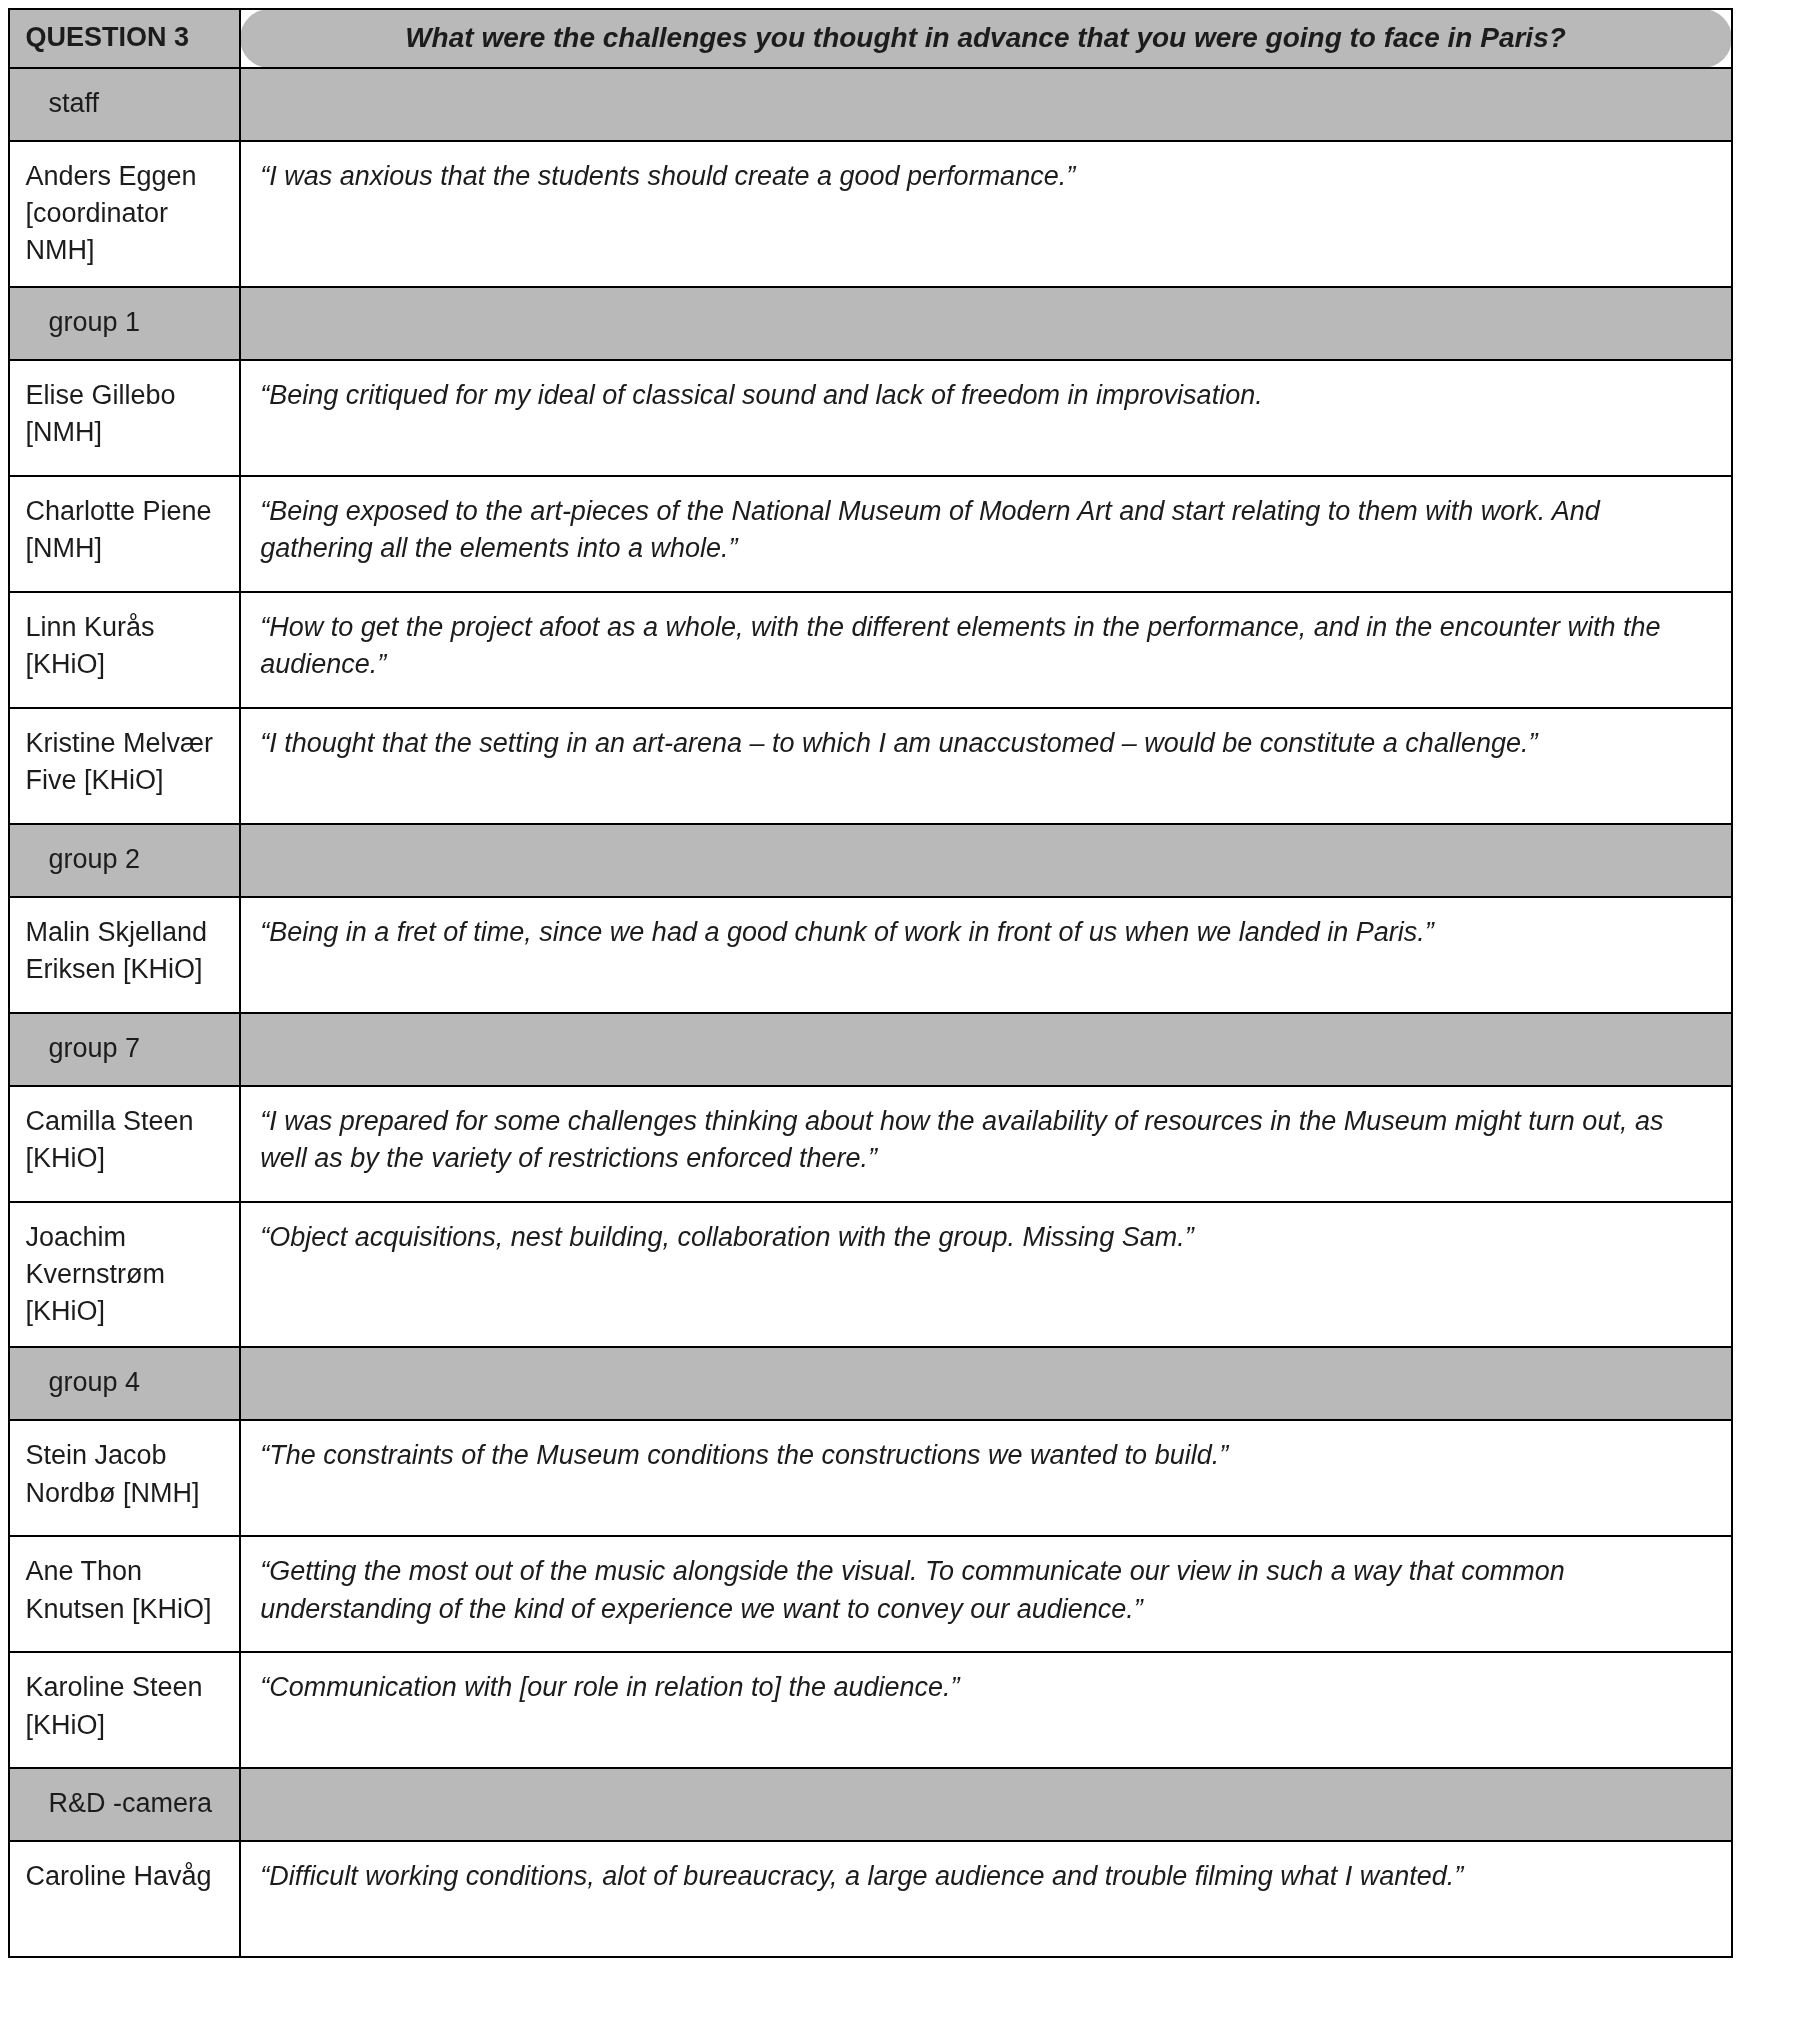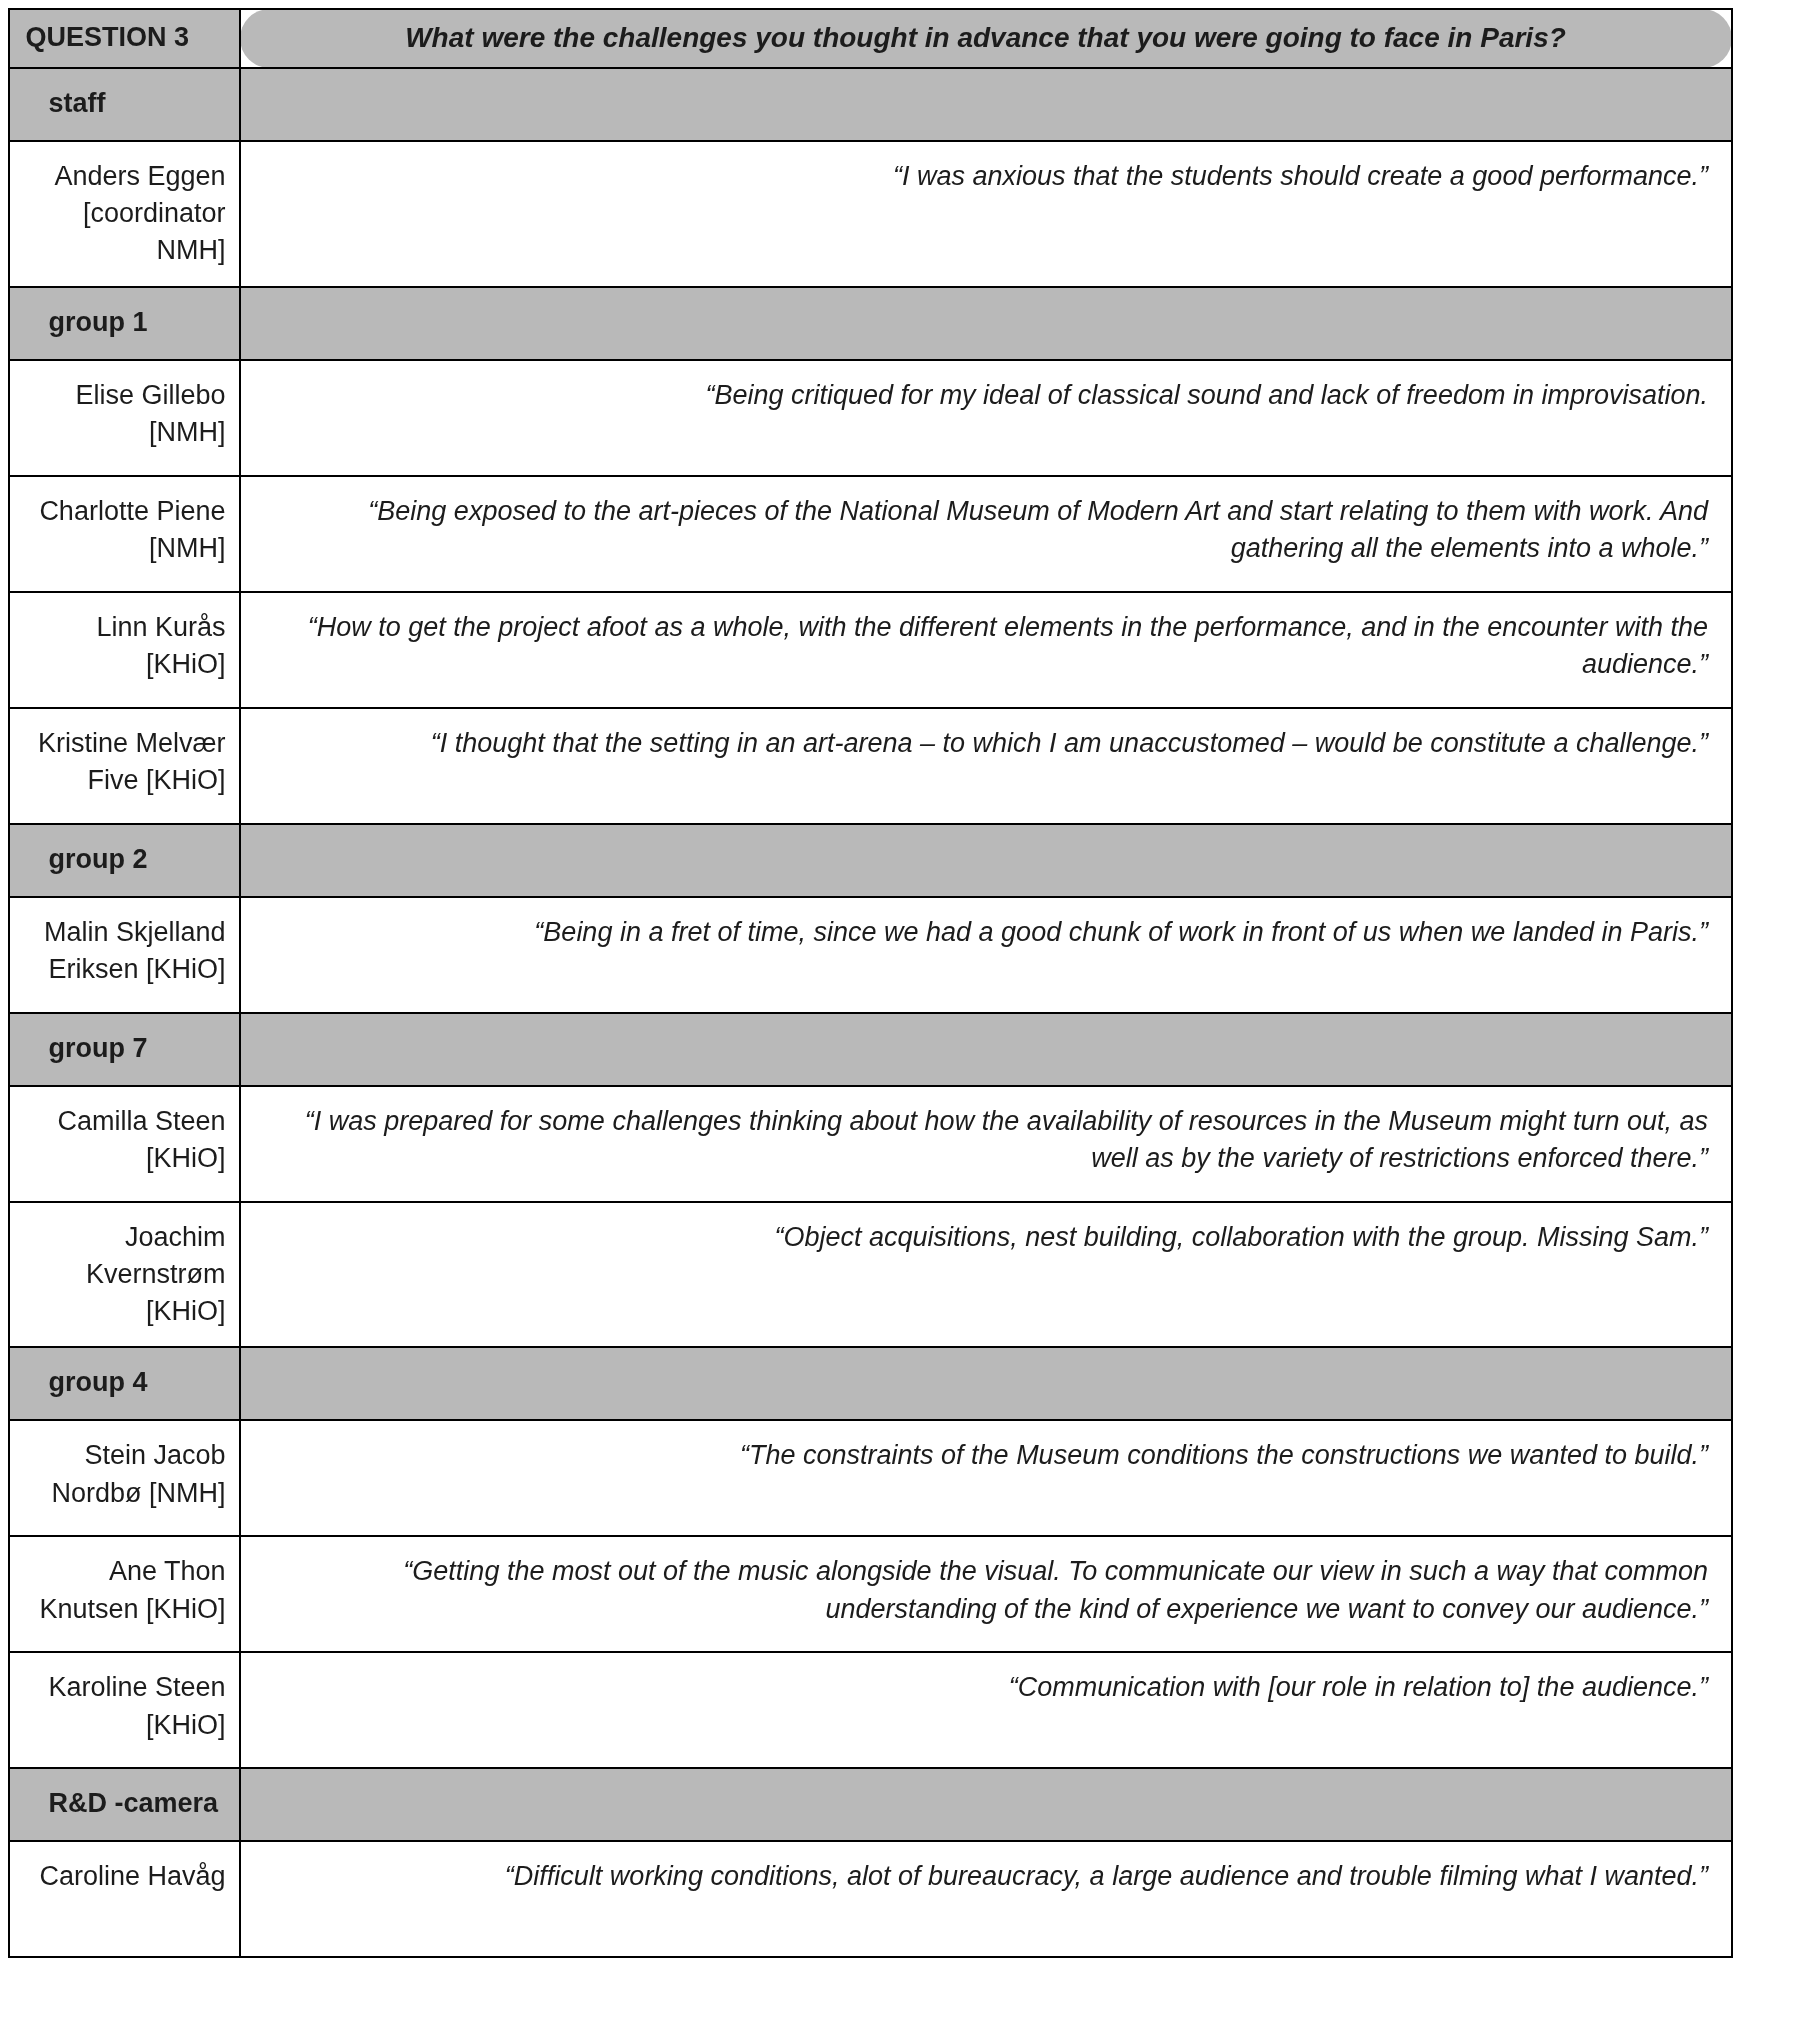--- a/index.html
+++ b/index.html
@@ -34,28 +34,28 @@
     font-size:27px;
     line-height:1.38;
   }
   .name-cell{
     padding:16px 13px 16px 16px;
   }
   .quote-cell{
     padding:16px 22.5px 16px 19.7px;
     font-style:italic;
   }
-  .entry-row td{height:116px;text-align:right;}
+  .entry-row td{height:116px;}
   .section-row td{
     height:73px;
     background:var(--section-bg);
     vertical-align:middle;
   }
   .section-label{
-    font-weight:bold;
+    font-weight:normal;
     font-style:normal;
     padding-left:39px;
   }
   .header-row td{
     height:59px;
     background:var(--section-bg);
     vertical-align:middle;
   }
   .header-label{
     font-weight:bold;

